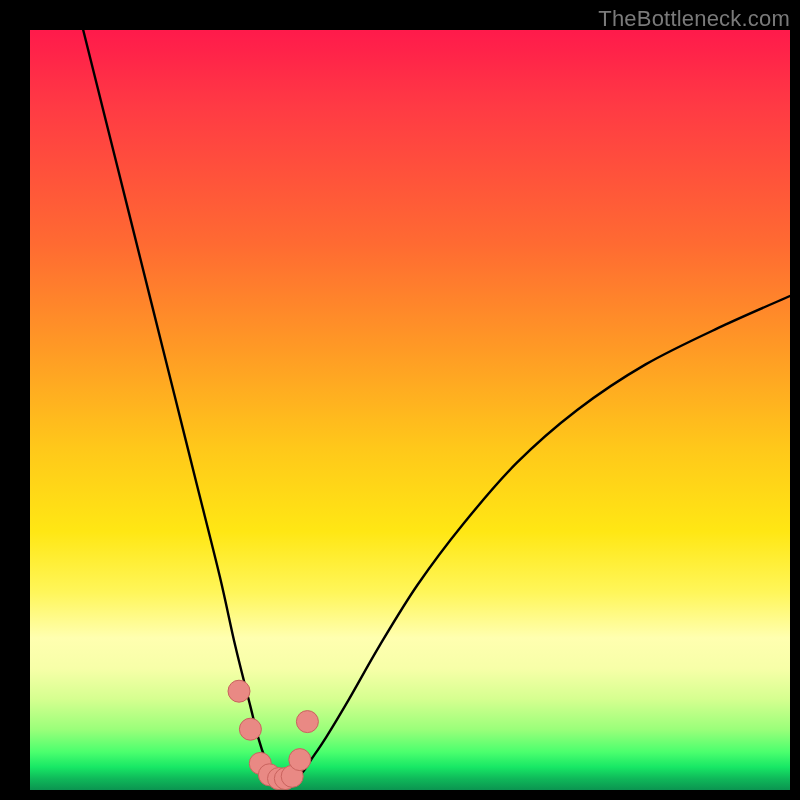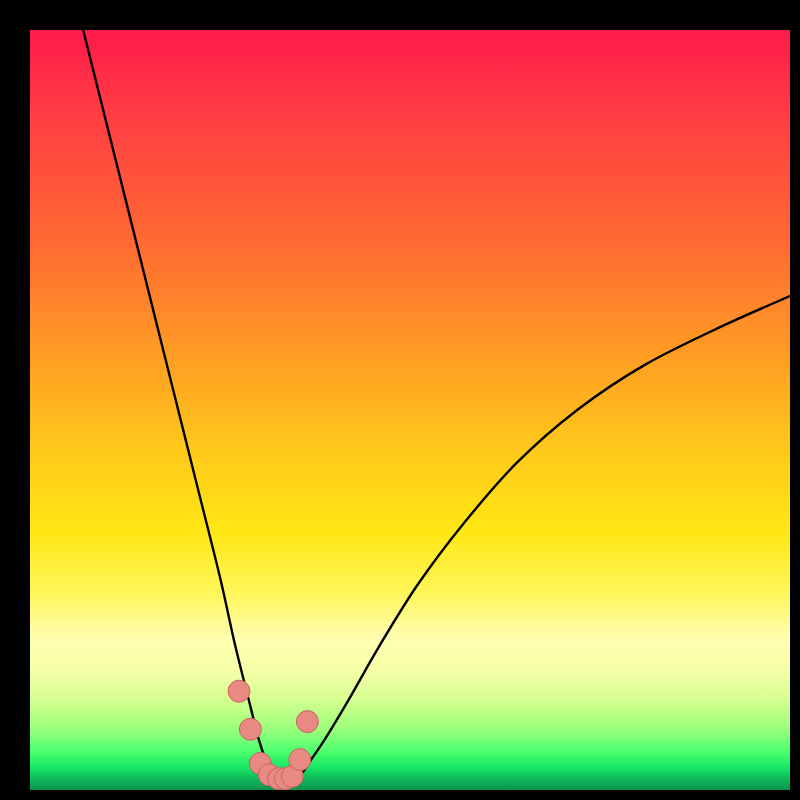--- a/index.html
+++ b/index.html
@@ -77,13 +77,14 @@
           <circle cx="230.28" cy="733.40" r="11" fill="#e98984" stroke="#c9635e" stroke-width="1"></circle>
           <circle cx="239.40" cy="744.80" r="11" fill="#e98984" stroke="#c9635e" stroke-width="1"></circle>
           <circle cx="248.52" cy="748.60" r="11" fill="#e98984" stroke="#c9635e" stroke-width="1"></circle>
           <circle cx="255.36" cy="748.60" r="11" fill="#e98984" stroke="#c9635e" stroke-width="1"></circle>
           <circle cx="262.20" cy="746.32" r="11" fill="#e98984" stroke="#c9635e" stroke-width="1"></circle>
           <circle cx="269.80" cy="729.60" r="11" fill="#e98984" stroke="#c9635e" stroke-width="1"></circle>
           <circle cx="277.40" cy="691.60" r="11" fill="#e98984" stroke="#c9635e" stroke-width="1"></circle>
         </g>
     </svg>
   </div>
+  <div class="watermark">TheBottleneck.com</div>
 </div>
 
 </body></html>

